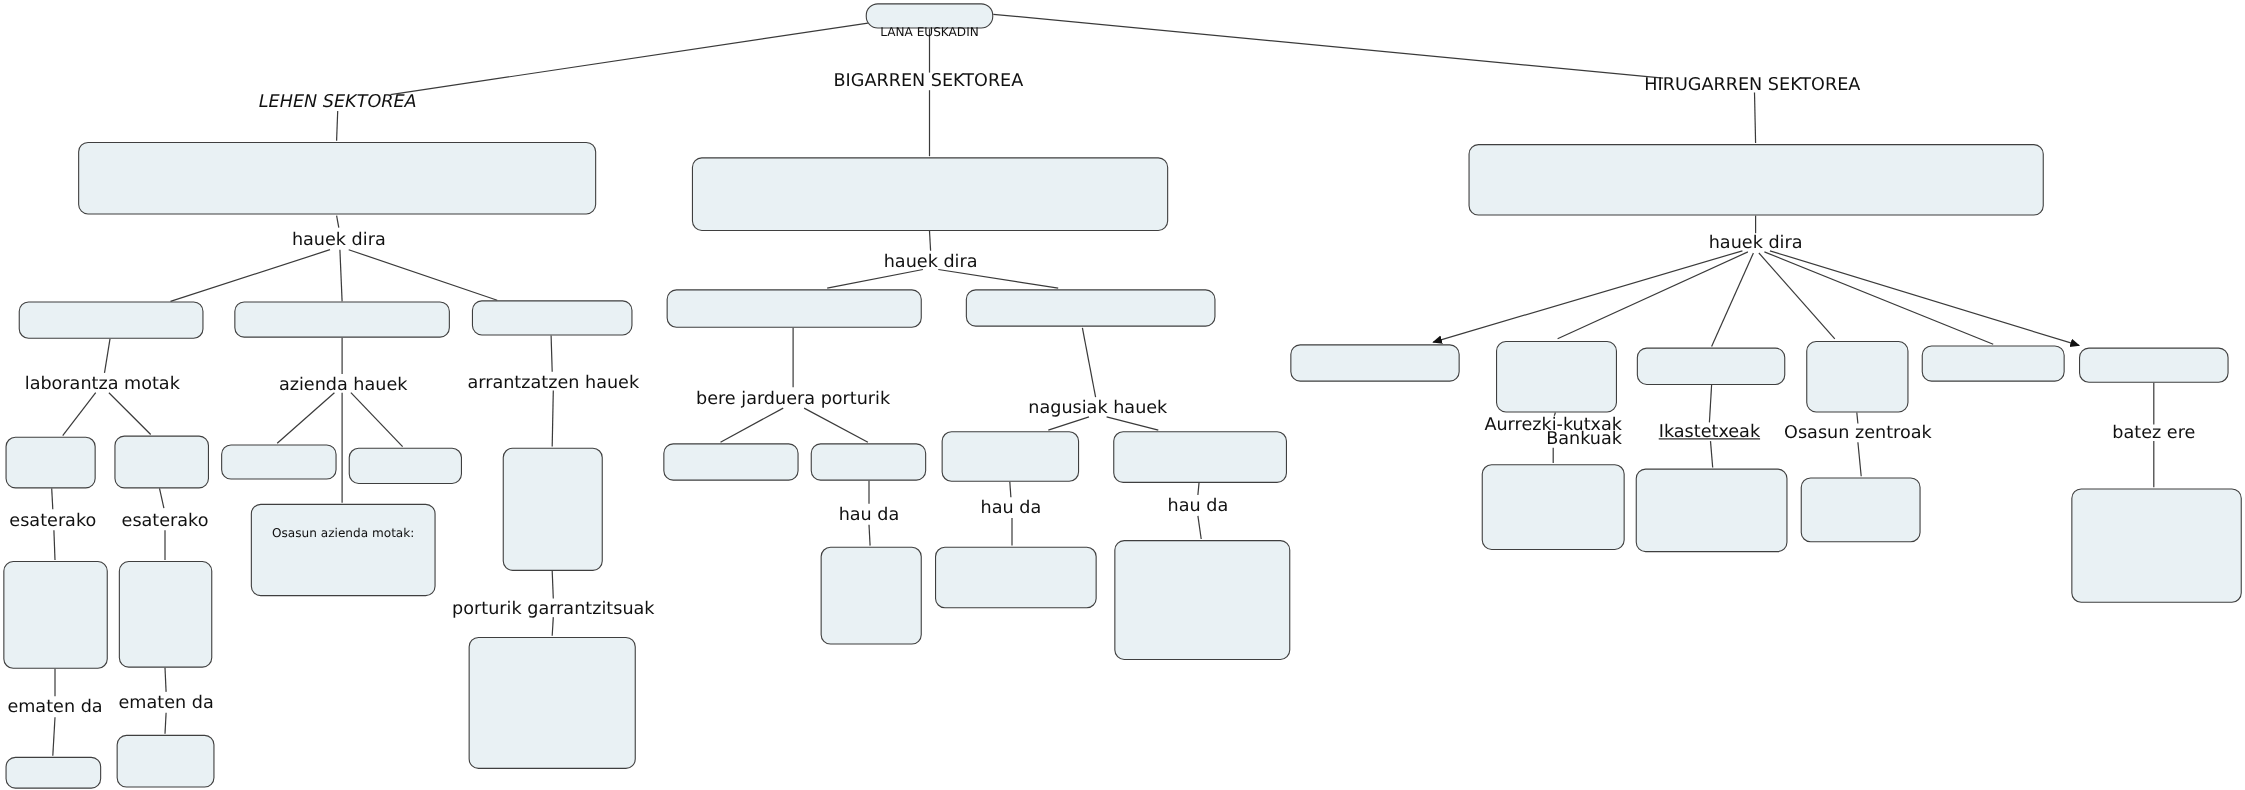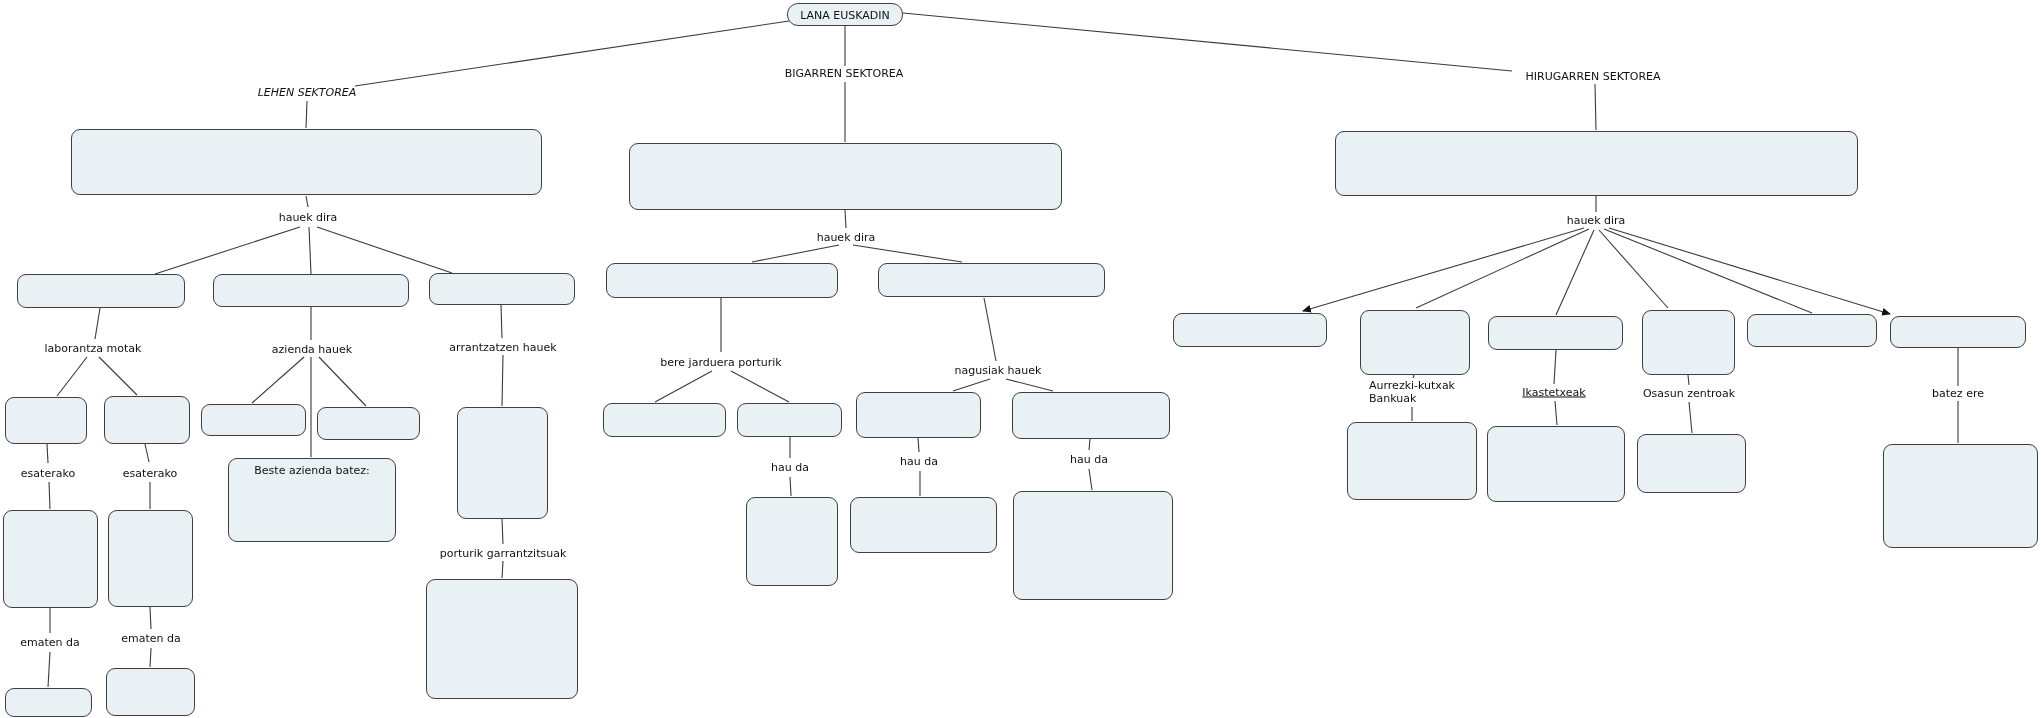--- a/index.html
+++ b/index.html
@@ -18,30 +18,30 @@
     border:1px solid #3f3f3f;
     border-radius:9px;
     color:#111111;
     font-size:11px;
     line-height:13px;
   }
   .node.root { border-radius:11px; }
   .node-text {
     display:block;
     text-align:center;
-    padding-top:5px;
+    padding-top:19px;
     white-space:pre-line;
   }
   .link-label, .section-label {
     position:absolute;
     transform:translate(-50%,-50%);
     color:#111111;
-    font-size:11px;
+    font-size:16px;
     line-height:13px;
-    text-align:left;
+    text-align:right;
     white-space:pre-line;
   }
 </style>
 </head>
 <body>
 
 <div id="canvas">
   <svg id="edges" width="2041" height="718" viewBox="0 0 2041 718" xmlns="http://www.w3.org/2000/svg">
     <defs>
       <marker id="arrow" viewBox="0 0 10 10" refX="8" refY="5" markerWidth="9" markerHeight="9" orient="auto-start-reverse">
@@ -129,21 +129,21 @@
     <div class="node" style="left: 104px; top: 396px; width: 86px; height: 48px;">
       <span class="node-text"></span>
     </div>
     <div class="node" style="left: 201px; top: 404px; width: 105px; height: 32px;">
       <span class="node-text"></span>
     </div>
     <div class="node" style="left: 317px; top: 407px; width: 103px; height: 33px;">
       <span class="node-text"></span>
     </div>
     <div class="node" style="left: 228px; top: 458px; width: 168px; height: 84px;">
-      <span class="node-text">Beste azienda batez:</span>
+      <span class="node-text">Osasun azienda motak:</span>
     </div>
     <div class="node" style="left: 457px; top: 407px; width: 91px; height: 112px;">
       <span class="node-text"></span>
     </div>
     <div class="node" style="left: 3px; top: 510px; width: 95px; height: 98px;">
       <span class="node-text"></span>
     </div>
     <div class="node" style="left: 108px; top: 510px; width: 85px; height: 97px;">
       <span class="node-text"></span>
     </div>

